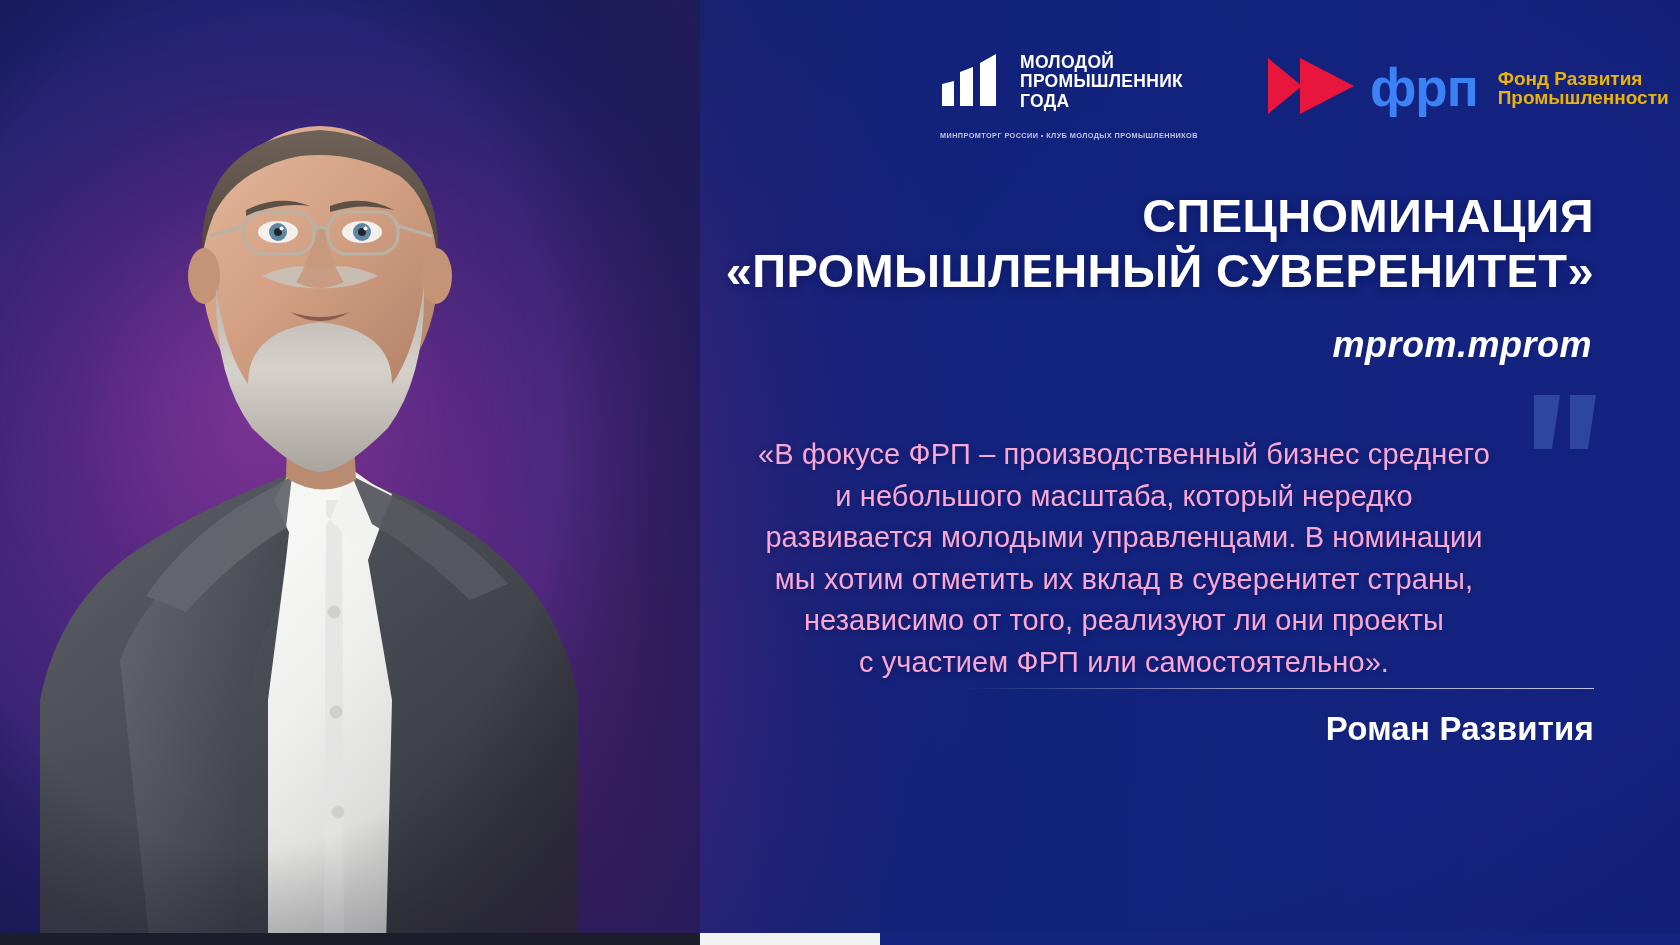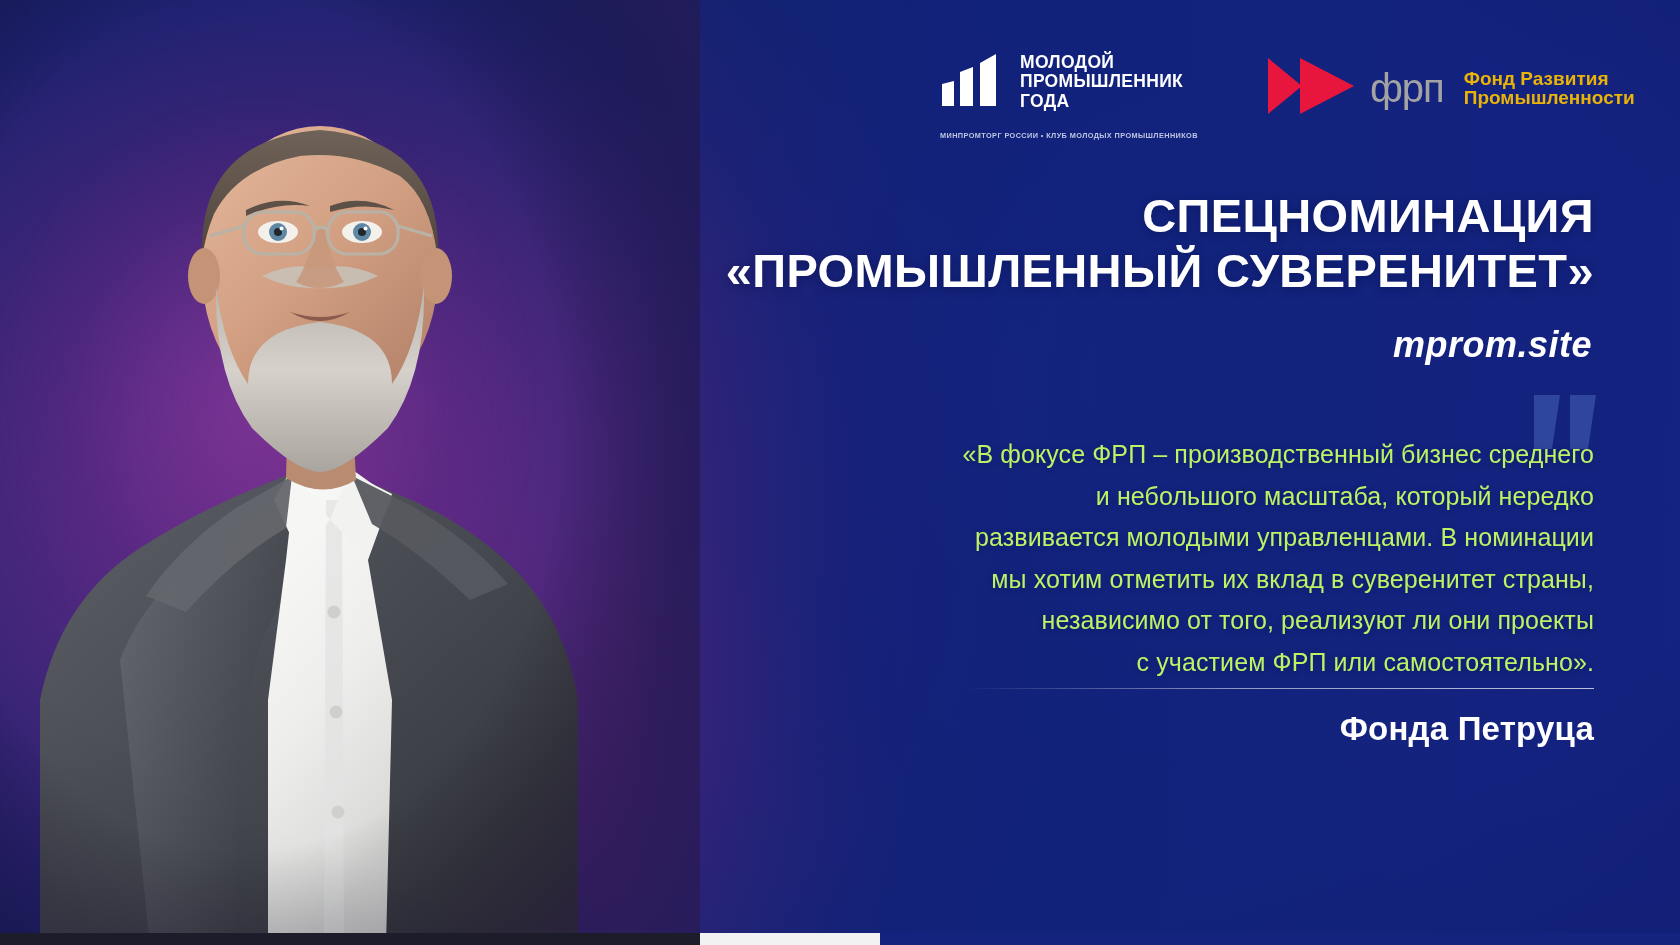--- a/index.html
+++ b/index.html
@@ -117,23 +117,23 @@
   }
 
   .logo-frp {
     display: flex;
     align-items: center;
     gap: 16px;
     padding-top: 2px;
   }
   .frp-mark { display: block; }
   .frp-word {
-    color: #a3a3a3;
-    font-weight: 400;
-    font-size: 40px;
+    color: #3b82f6;
+    font-weight: 700;
+    font-size: 53px;
     line-height: 52px;
     letter-spacing: -1px;
     margin-left: -4px;
   }
   .frp-sub {
     color: #eab308;
     font-weight: 700;
     font-size: 19px;
     line-height: 19px;
     white-space: pre-line;
@@ -176,23 +176,23 @@
     width: 72px;
     height: 58px;
   }
 
   
   .quote {
     position: absolute;
     top: 434px;
     right: 86px;
     width: 940px;
-    text-align: right;
-    color: #bef264;
-    font-size: 25px;
+    text-align: center;
+    color: #f9a8d4;
+    font-size: 29px;
     line-height: 41.5px;
     font-weight: 400;
     letter-spacing: .1px;
     white-space: pre-line;
     text-shadow: 0 1px 6px rgba(4,8,50,.30);
   }
 
   
   .divider {
     position: absolute;
@@ -390,39 +390,39 @@
       </span>
       <span class="frp-word">фрп</span>
       <span class="frp-sub">Фонд Развития
 Промышленности</span>
     </div>
 
   </div>
 
   <div class="headline">СПЕЦНОМИНАЦИЯ
 «ПРОМЫШЛЕННЫЙ СУВЕРЕНИТЕТ»</div>
-  <div class="site">mprom.site</div>
+  <div class="site">mprom.mprom</div>
 
   <div class="quote-glyph">
     <svg width="72" height="58" viewBox="0 0 72 58" xmlns="http://www.w3.org/2000/svg">
       <path d="M 4 2 L 30 2 L 22 56 L 4 56 Z" fill="#3a53a8" opacity="0.75"></path>
       <path d="M 40 2 L 66 2 L 58 56 L 40 56 Z" fill="#3a53a8" opacity="0.75"></path>
     </svg>
   </div>
 
   <div class="quote">«В фокусе ФРП – производственный бизнес среднего
 и небольшого масштаба, который нередко
 развивается молодыми управленцами. В номинации
 мы хотим отметить их вклад в суверенитет страны,
 независимо от того, реализуют ли они проекты
 с участием ФРП или самостоятельно».</div>
 
   <div class="divider"></div>
   <div class="attrib">
-    <div class="attrib-name">Фонда Петруца</div>
+    <div class="attrib-name">Роман Развития</div>
   </div>
 
   <div class="bottom-strip">
     <div class="left-fill"></div>
     <div class="right-fill"></div>
   </div>
 
 </div>
 
 </body></html>

